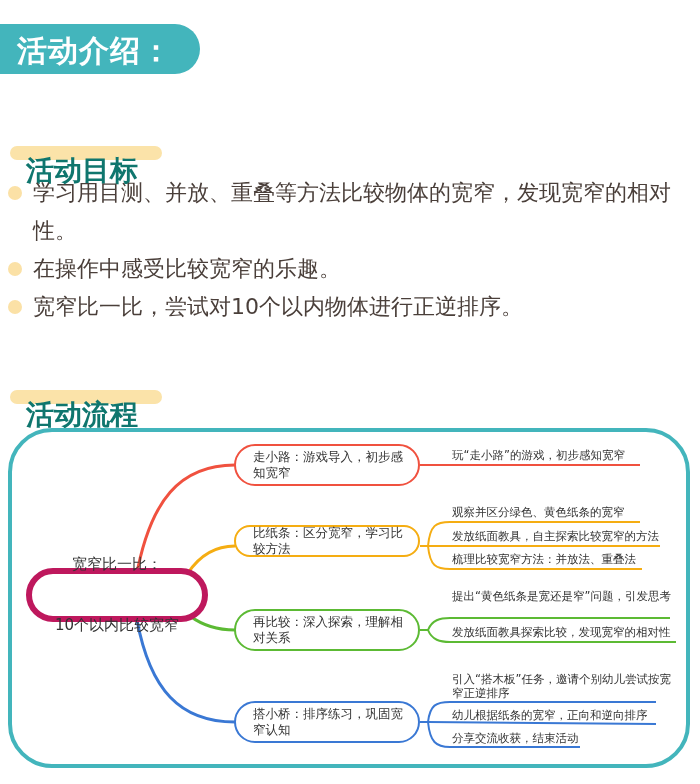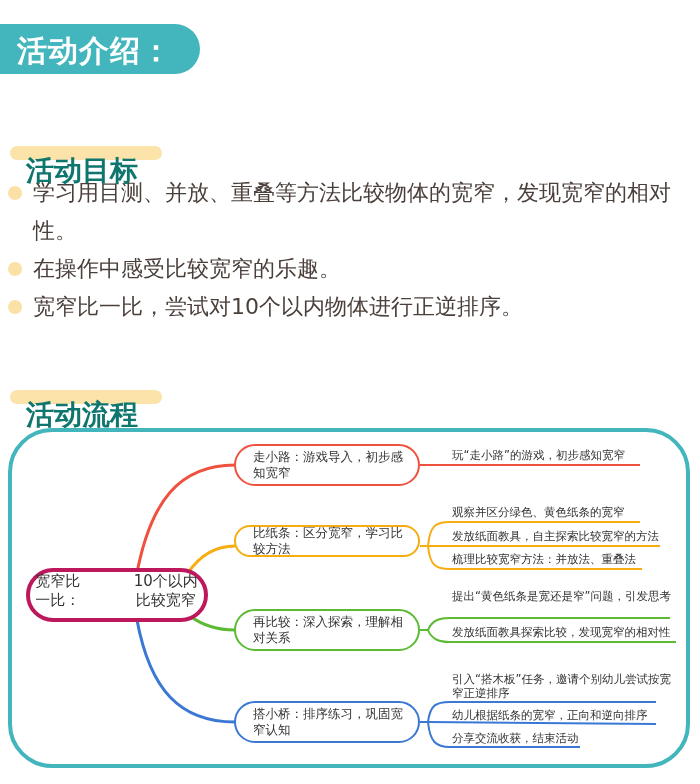--- a/index.html
+++ b/index.html
@@ -17,22 +17,22 @@
   .goals { position:absolute; left:0; top:174px; width:700px; }
   .goal { position:relative; padding-left:33px; font-size:22px; line-height:38px; color:#4a3f3a; }
   .goal .dot { position:absolute; left:8px; top:12px; width:14px; height:14px; border-radius:50%;
                background:#fbe1a6; }
   .flow { position:absolute; left:8px; top:428px; width:682px; height:340px; box-sizing:border-box;
           border:4px solid #43b5bc; border-radius:44px; }
   svg.lines { position:absolute; left:0; top:0; }
   .node { position:absolute; box-sizing:border-box; background:#fff; font-size:12.5px; line-height:16px;
           color:#333; padding:0 10px 0 17px; display:flex; align-items:center; }
   .root { position:absolute; left:26px; top:568px; width:182px; height:54px; box-sizing:border-box;
-          border:4px solid #be185d; border-radius:27px; background:#fff; text-align:center;
-          font-size:15px; line-height:19px; color:#333; display:flex; flex-direction:row;
+          border:6px solid #be185d; border-radius:27px; background:#fff; text-align:center;
+          font-size:15px; line-height:19px; color:#333; display:flex; flex-direction:column;
           justify-content:center;gap:42px; }
   .leaf { position:absolute; font-size:11.5px; line-height:14px; color:#333; white-space:nowrap; }
   .leaf.wrap { white-space:normal; width:220px; }
 </style>
 </head>
 <body>
 
 <div class="title-pill">
   <span>活动介绍：</span>
 </div>

